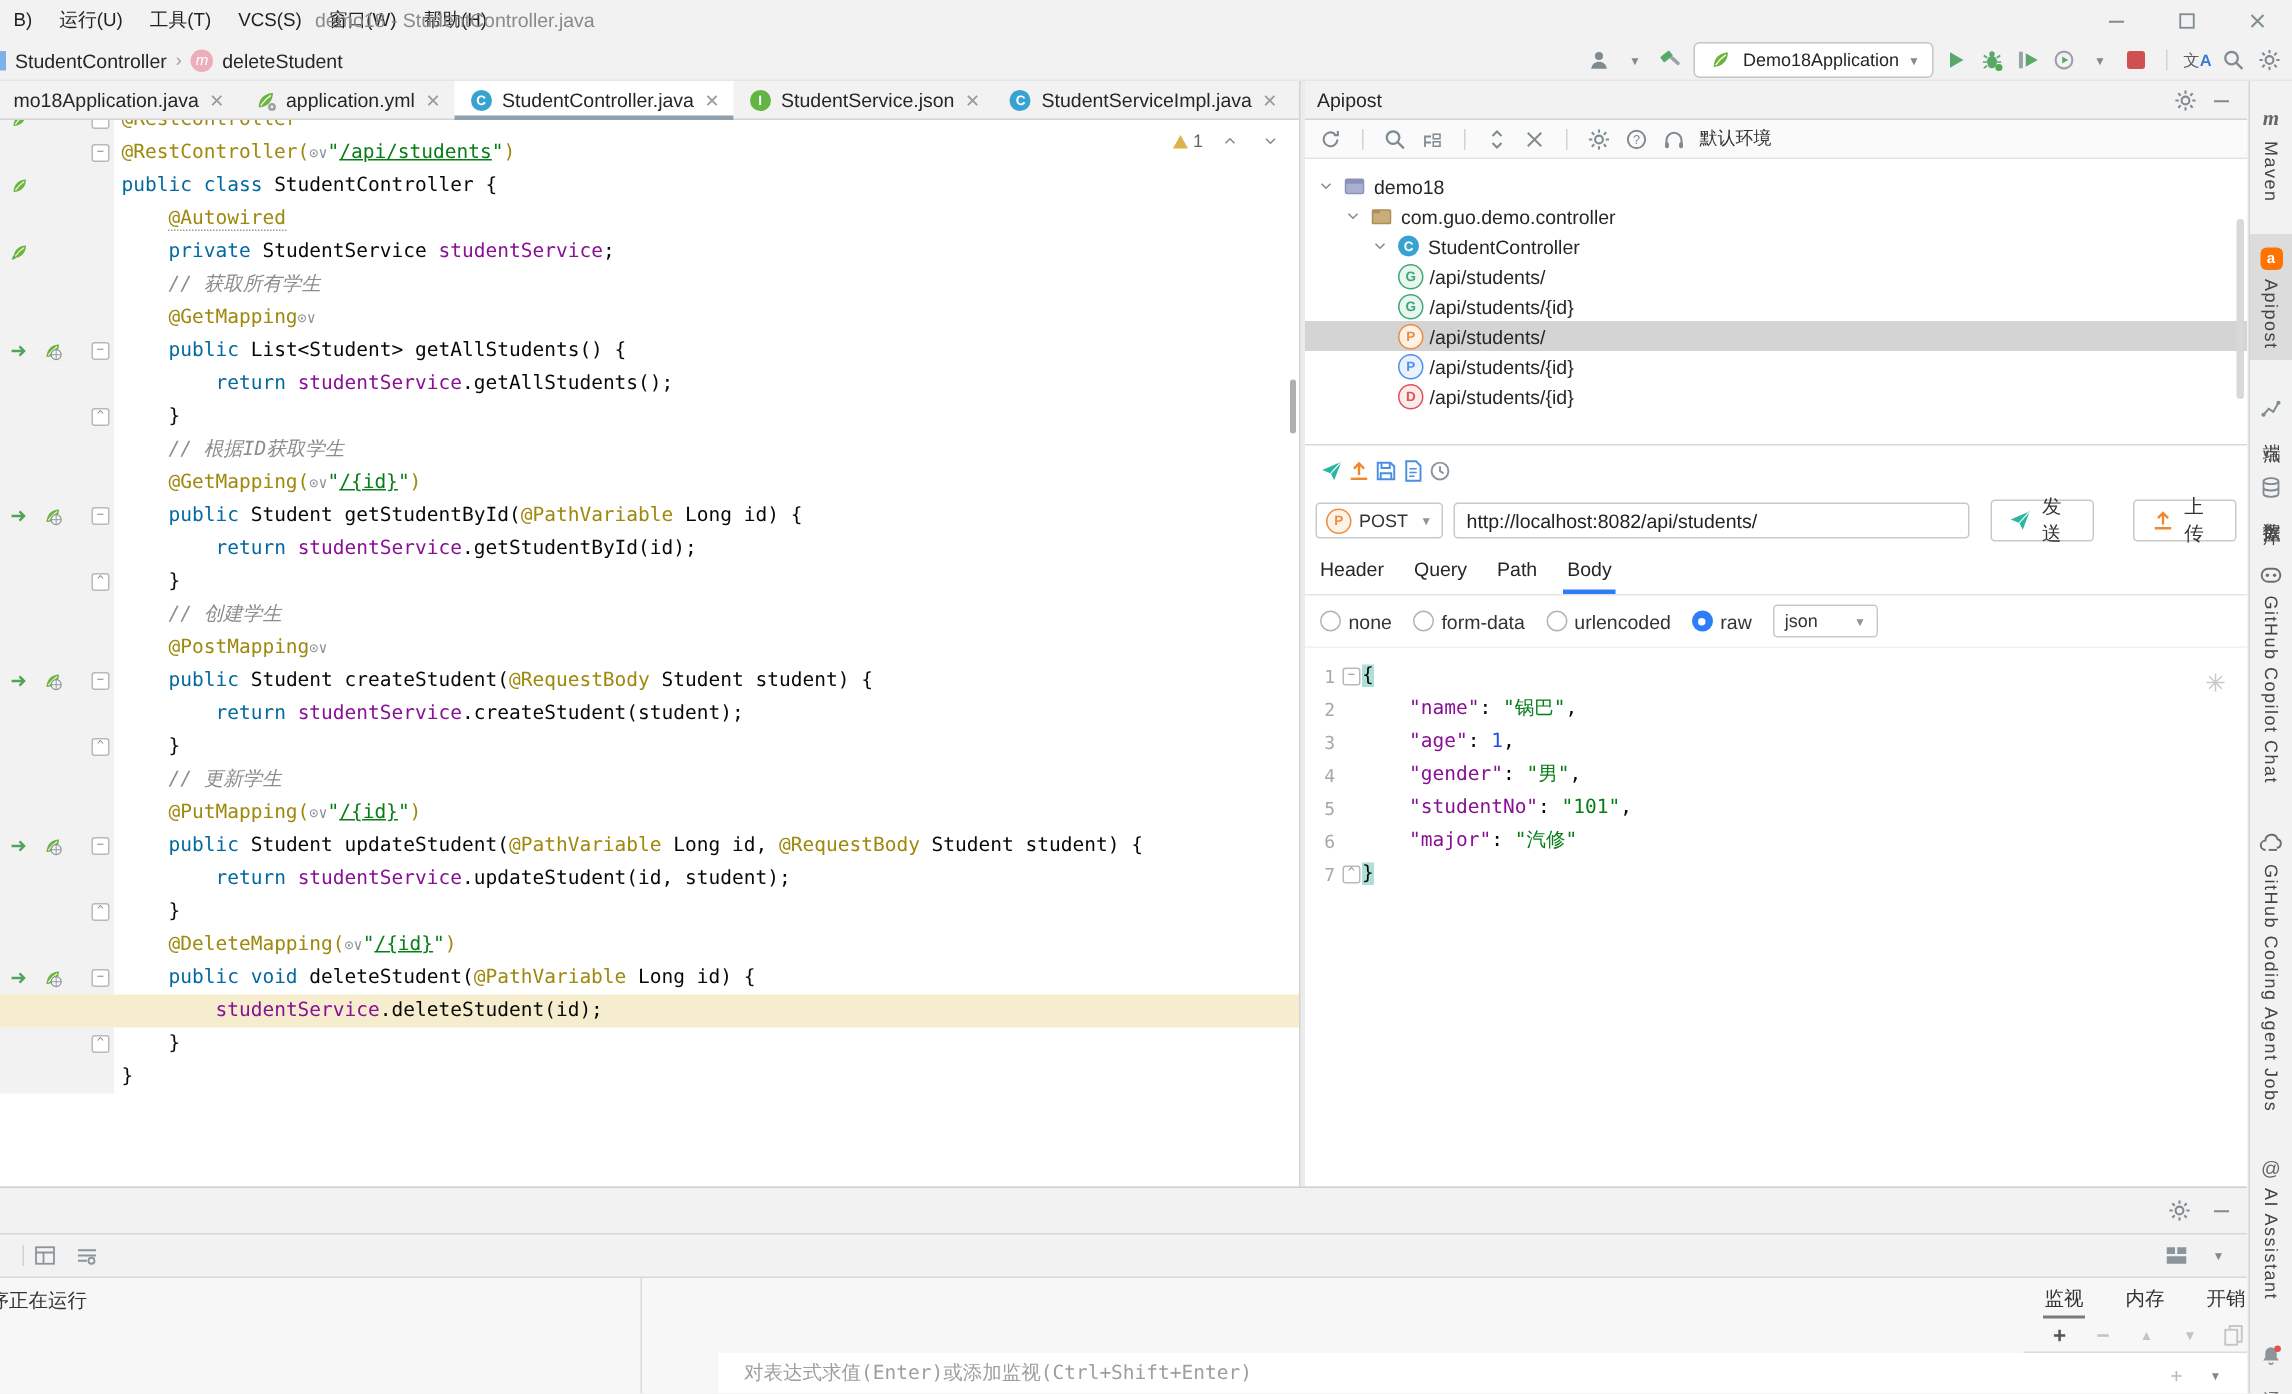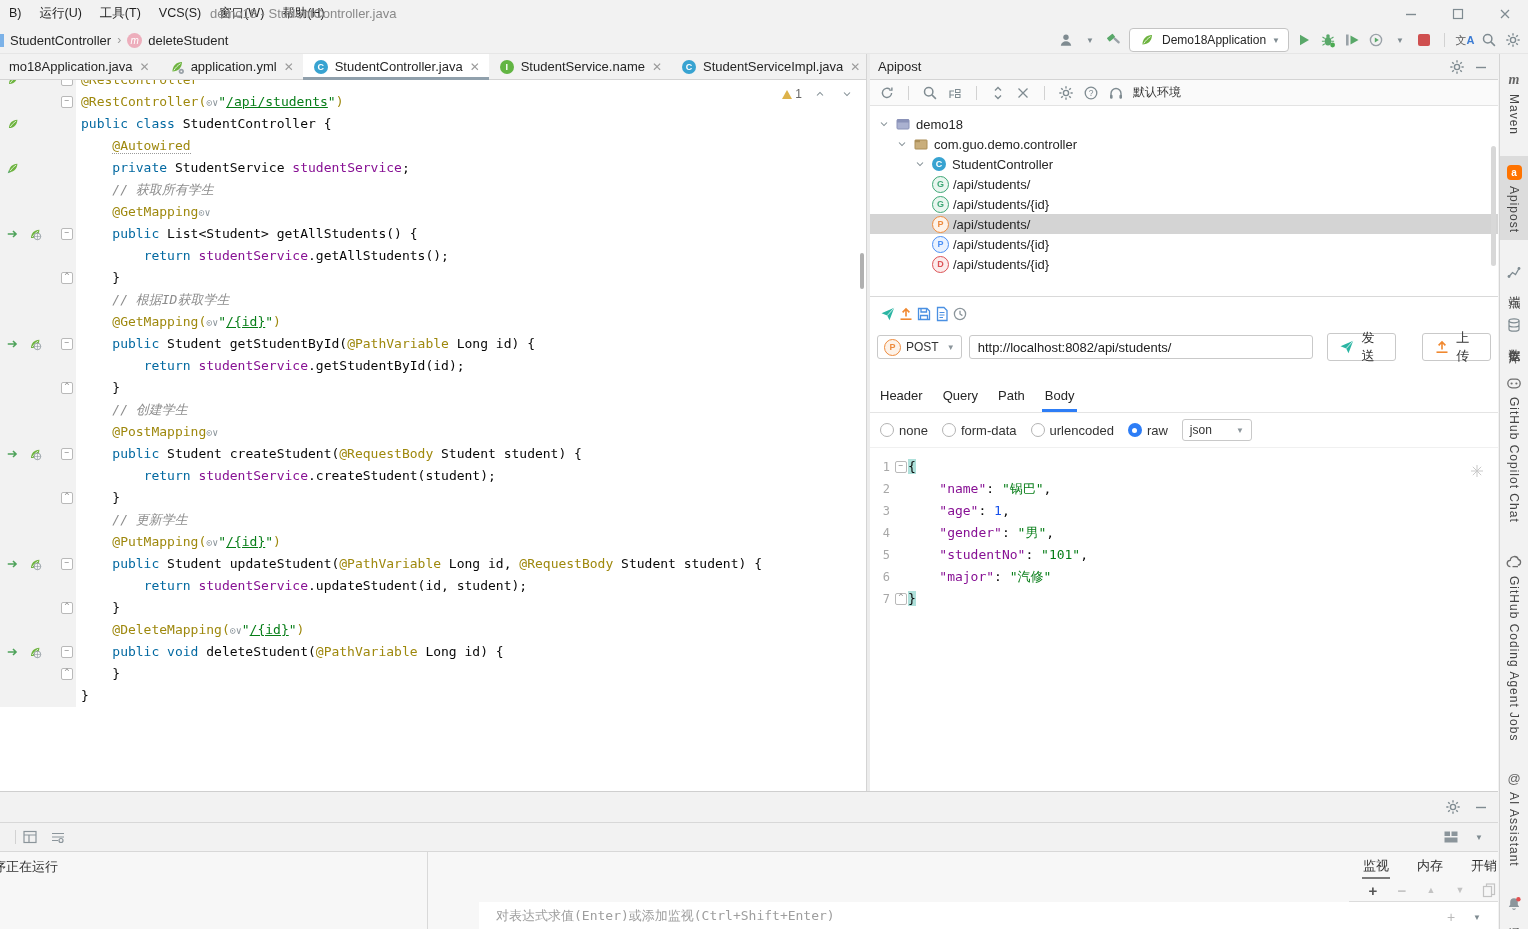--- a/index.html
+++ b/index.html
@@ -77,21 +77,21 @@
   #ap-req-row{height:34px;display:flex;align-items:center;padding:0 7px;box-sizing:border-box;}
   #method-select{width:88px;height:24px;border:1px solid #c9c9c9;border-radius:3px;background:#fff;display:flex;
                  align-items:center;gap:5px;padding:0 6px;box-sizing:border-box;font-size:12px;color:#333;}
   #method-select .caret{margin-left:auto;color:#8b959b;font-size:8px;}
   #url-input{width:360px;height:24px;border:1px solid #c9c9c9;border-radius:3px;margin-left:7px;padding:0 8px;
              font-size:13px;color:#222;box-sizing:border-box;font-family:"Liberation Sans",sans-serif;outline:none;background:#fff;}
   .ap-btn{height:26px;border:1px solid #c9c9c9;border-radius:3px;background:#fff;display:flex;align-items:center;gap:5px;
           padding:0 10px;font-size:13px;color:#333;}
   #send-btn{margin-left:14px;} #upload-btn{margin-left:26px;}
   #ap-req-tabs{height:33px;border-bottom:1px solid #e4e4e4;box-sizing:border-box;display:flex;align-items:flex-end;
-               gap:20px;padding-left:10px;font-size:13px;color:#262626;margin-top:16px;}
+               gap:20px;padding-left:10px;font-size:13px;color:#262626;}
   .rtab{padding-bottom:9px;position:relative;}
   .rtab.active::after{content:"";position:absolute;left:-3px;right:-3px;bottom:0;height:3px;background:#2d7df6;}
   #ap-modes{height:34px;display:flex;align-items:center;gap:14px;padding-left:10px;font-size:13px;color:#333;}
   .mode{display:flex;align-items:center;gap:5px;}
   .radio{width:14px;height:14px;border-radius:50%;border:1px solid #b3b3b3;background:#fff;box-sizing:border-box;position:relative;}
   .radio.on{border:none;background:#2d7df6;}
   .radio.on::after{content:"";position:absolute;width:5px;height:5px;border-radius:50%;background:#fff;left:4.5px;top:4.5px;}
   #raw-type-select{width:70px;height:22px;border:1px solid #c9c9c9;border-radius:3px;display:flex;align-items:center;
                    padding:0 7px;box-sizing:border-box;font-size:12px;color:#333;}
   #raw-type-select .caret{margin-left:auto;color:#8b959b;font-size:8px;}
@@ -276,21 +276,21 @@
       <span class="ic">
         <span class="cls-badge">C</span>
       </span>
       <span>StudentController.java</span>
       <span class="x">✕</span>
     </div>
     <div class="tab">
       <span class="ic">
         <span class="intf-badge">I</span>
       </span>
-      <span>StudentService.name</span>
+      <span>StudentService.json</span>
       <span class="x">✕</span>
     </div>
     <div class="tab">
       <span class="ic">
         <span class="cls-badge">C</span>
       </span>
       <span>StudentServiceImpl.java</span>
       <span class="x">✕</span>
     </div>
     <div id="tab-strip-end" data-icons-from="tab_strip_icons">
@@ -372,20 +372,21 @@
       <div class="cl"><span class="gut"></span><span class="fold"><span class="fm">^</span></span><span class="code"><span class="d">    }</span></span></div>
       <div class="cl"><span class="gut"></span><span class="fold"></span><span class="code"><span class="d">    </span><span class="a">@DeleteMapping(</span><span class="h">⊙∨</span><span class="s">"</span><span class="u">/{id}</span><span class="s">"</span><span class="a">)</span></span></div>
       <div class="cl"><span class="gut"><span class="ic"><svg width="14" height="14" viewBox="0 0 16 16" fill="none">
               <path d="M2 8h9.5M8 4.5L11.5 8 8 11.5" stroke="#4fa35b" stroke-width="1.8"></path>
             </svg></span><span class="ic"><svg width="14" height="14" viewBox="0 0 16 16" fill="none">
               <path d="M13 3C7.2 3.2 3.6 6.8 3.4 12.6 9.2 12.4 12.8 8.8 13 3z" fill="#6db33f"></path>
               <path d="M4.8 11.4C6.6 8.6 8.8 6.4 11.6 4.6" stroke="#e8f5df" stroke-width="1"></path>
               <circle cx="10.8" cy="10.8" r="3.8" fill="#f5f5f5" stroke="#8b959b" stroke-width="0.9"></circle>
               <path d="M7 10.8h7.6M10.8 7v7.6" stroke="#8b959b" stroke-width="0.7"></path>
             </svg></span></span><span class="fold"><span class="fm">−</span></span><span class="code"><span class="d">    </span><span class="k">public void </span><span class="d">deleteStudent(</span><span class="a">@PathVariable</span><span class="d"> Long id) {</span></span></div>
+      <div class="cl hl"><span class="gut"></span><span class="fold"></span><span class="code"><span class="d">        </span><span class="f">studentService</span><span class="d">.deleteStudent(id);</span></span></div>
       <div class="cl"><span class="gut"></span><span class="fold"><span class="fm">^</span></span><span class="code"><span class="d">    }</span></span></div>
       <div class="cl"><span class="gut"></span><span class="fold"></span><span class="code"><span class="d">}</span></span></div>
     </div>
   <div id="inspection-widget">
     <span style="display:flex;align-items:center;gap:3px">
       <span class="warn-tri"></span>
       <span>1</span>
     </span>
     <span class="ic" data-icon="chev-up">
         <svg width="12" height="12" viewBox="0 0 16 16" fill="none">

